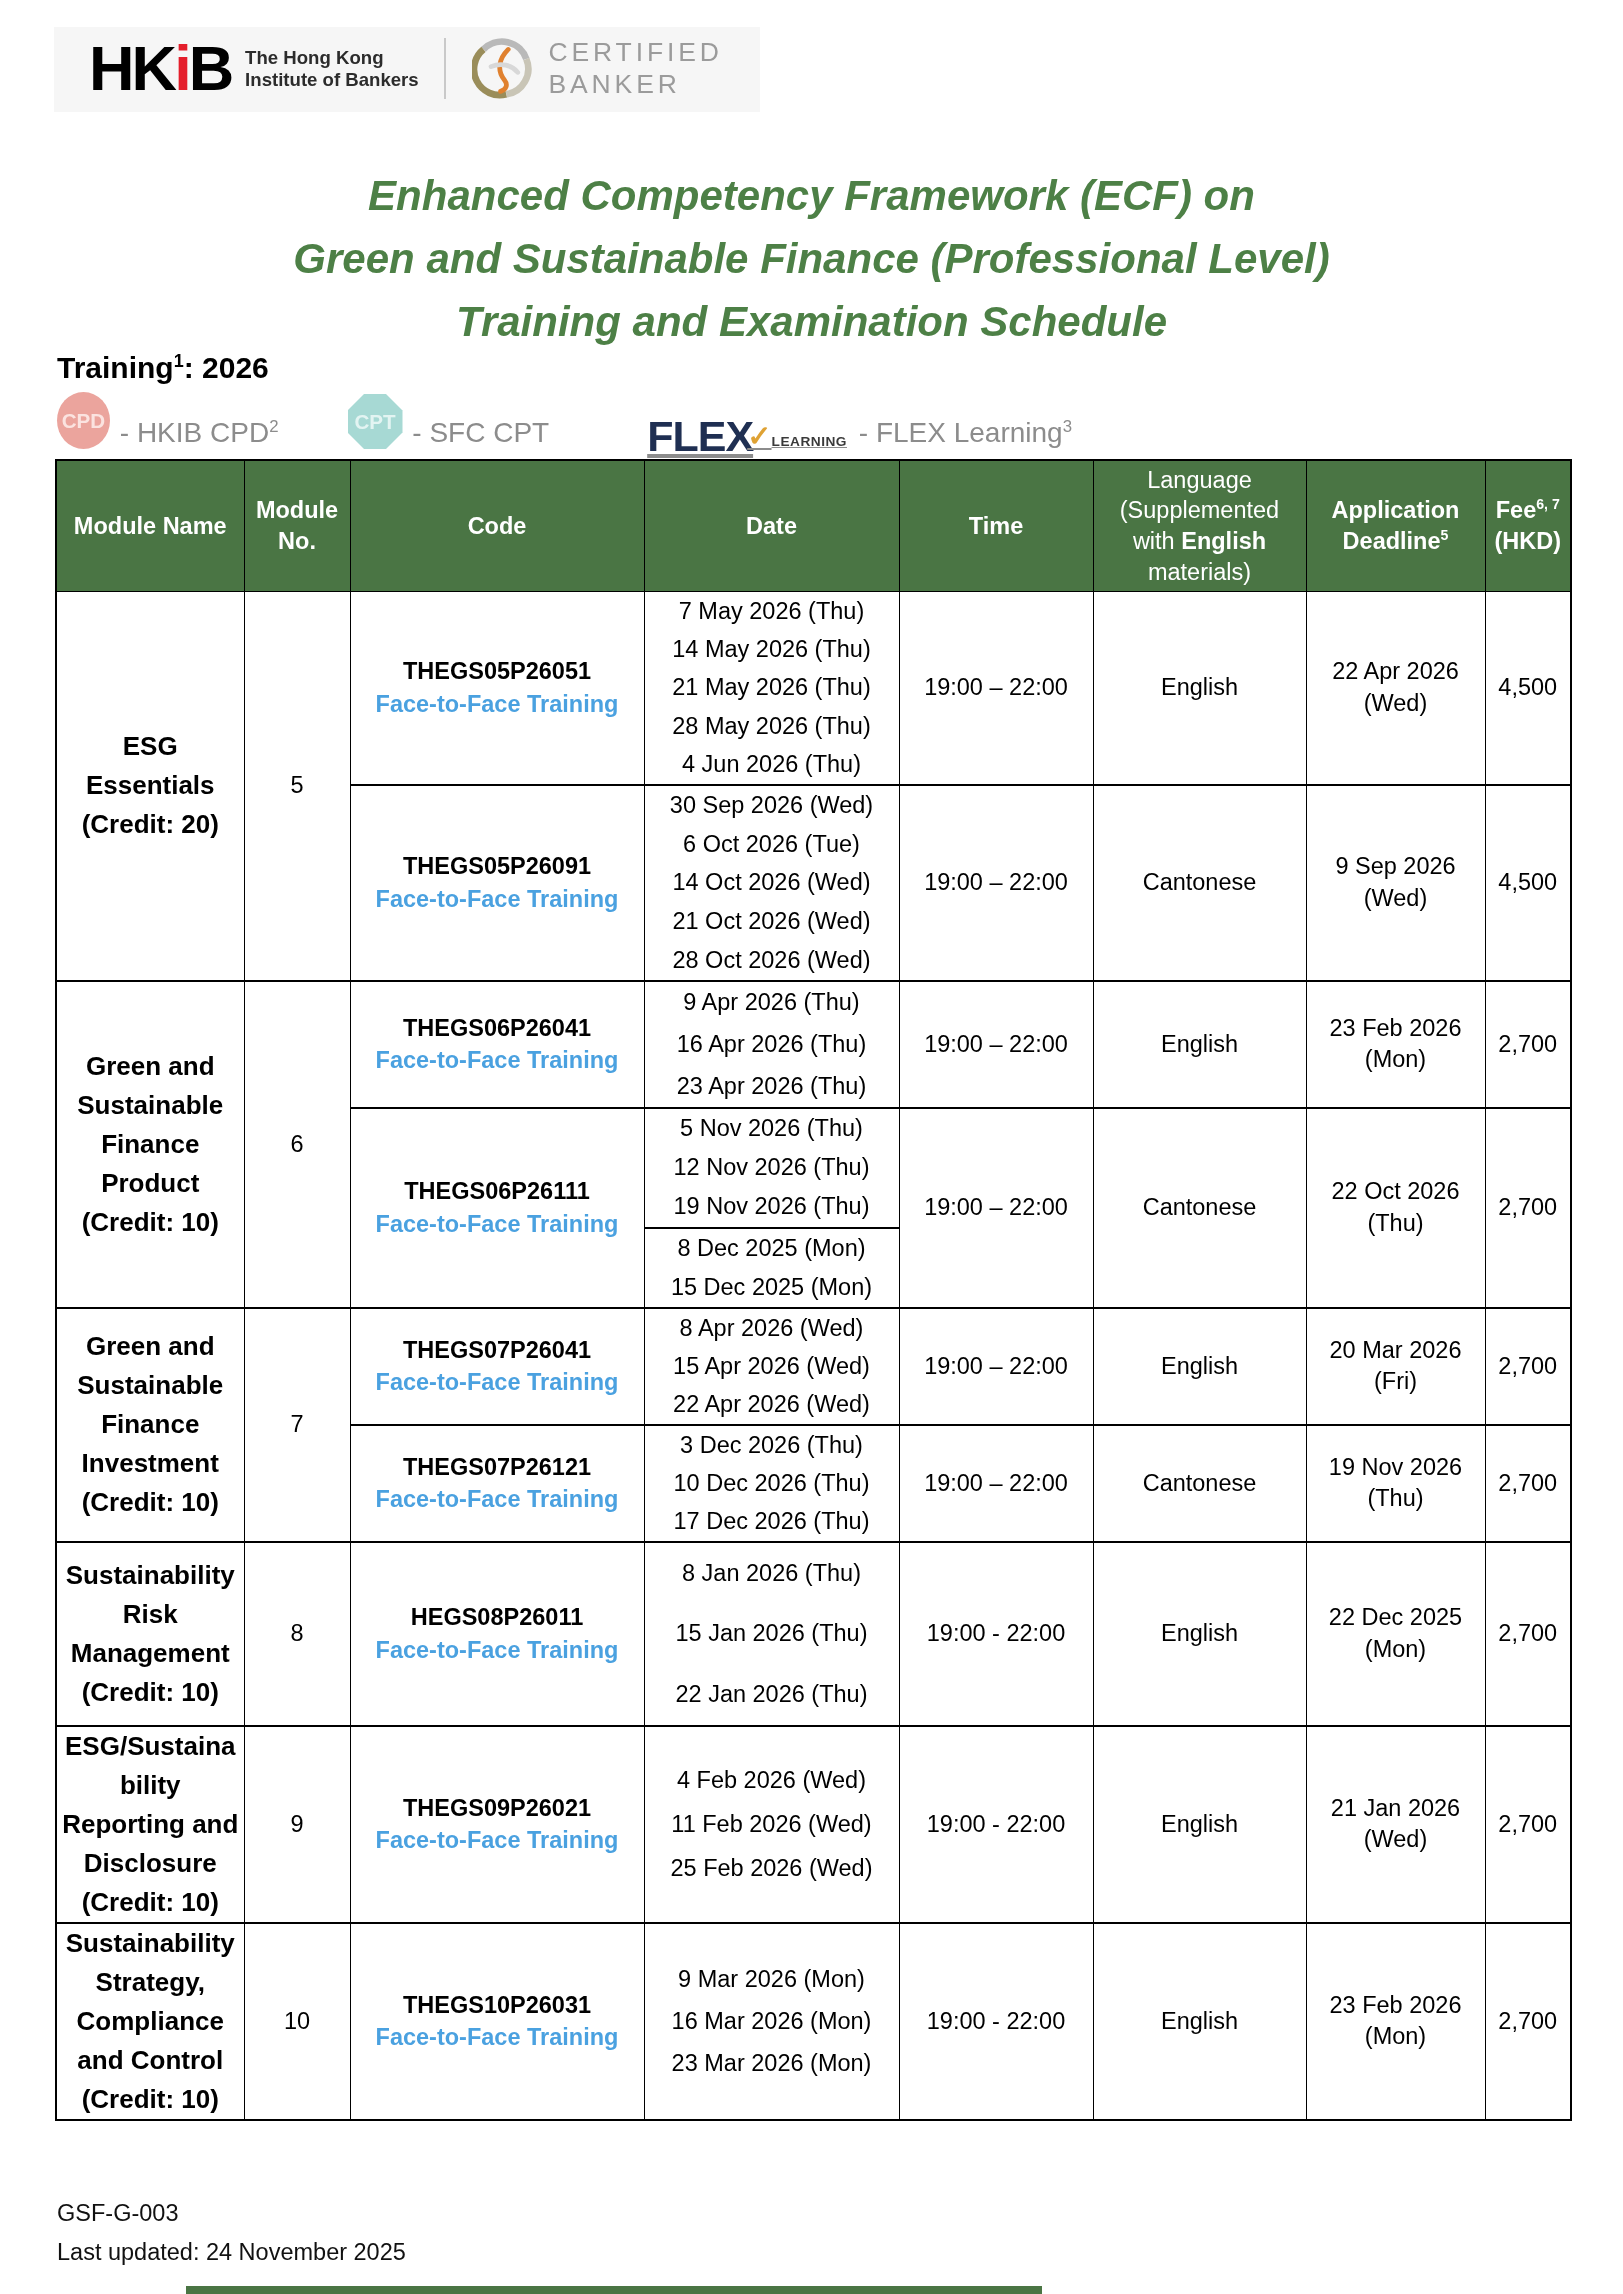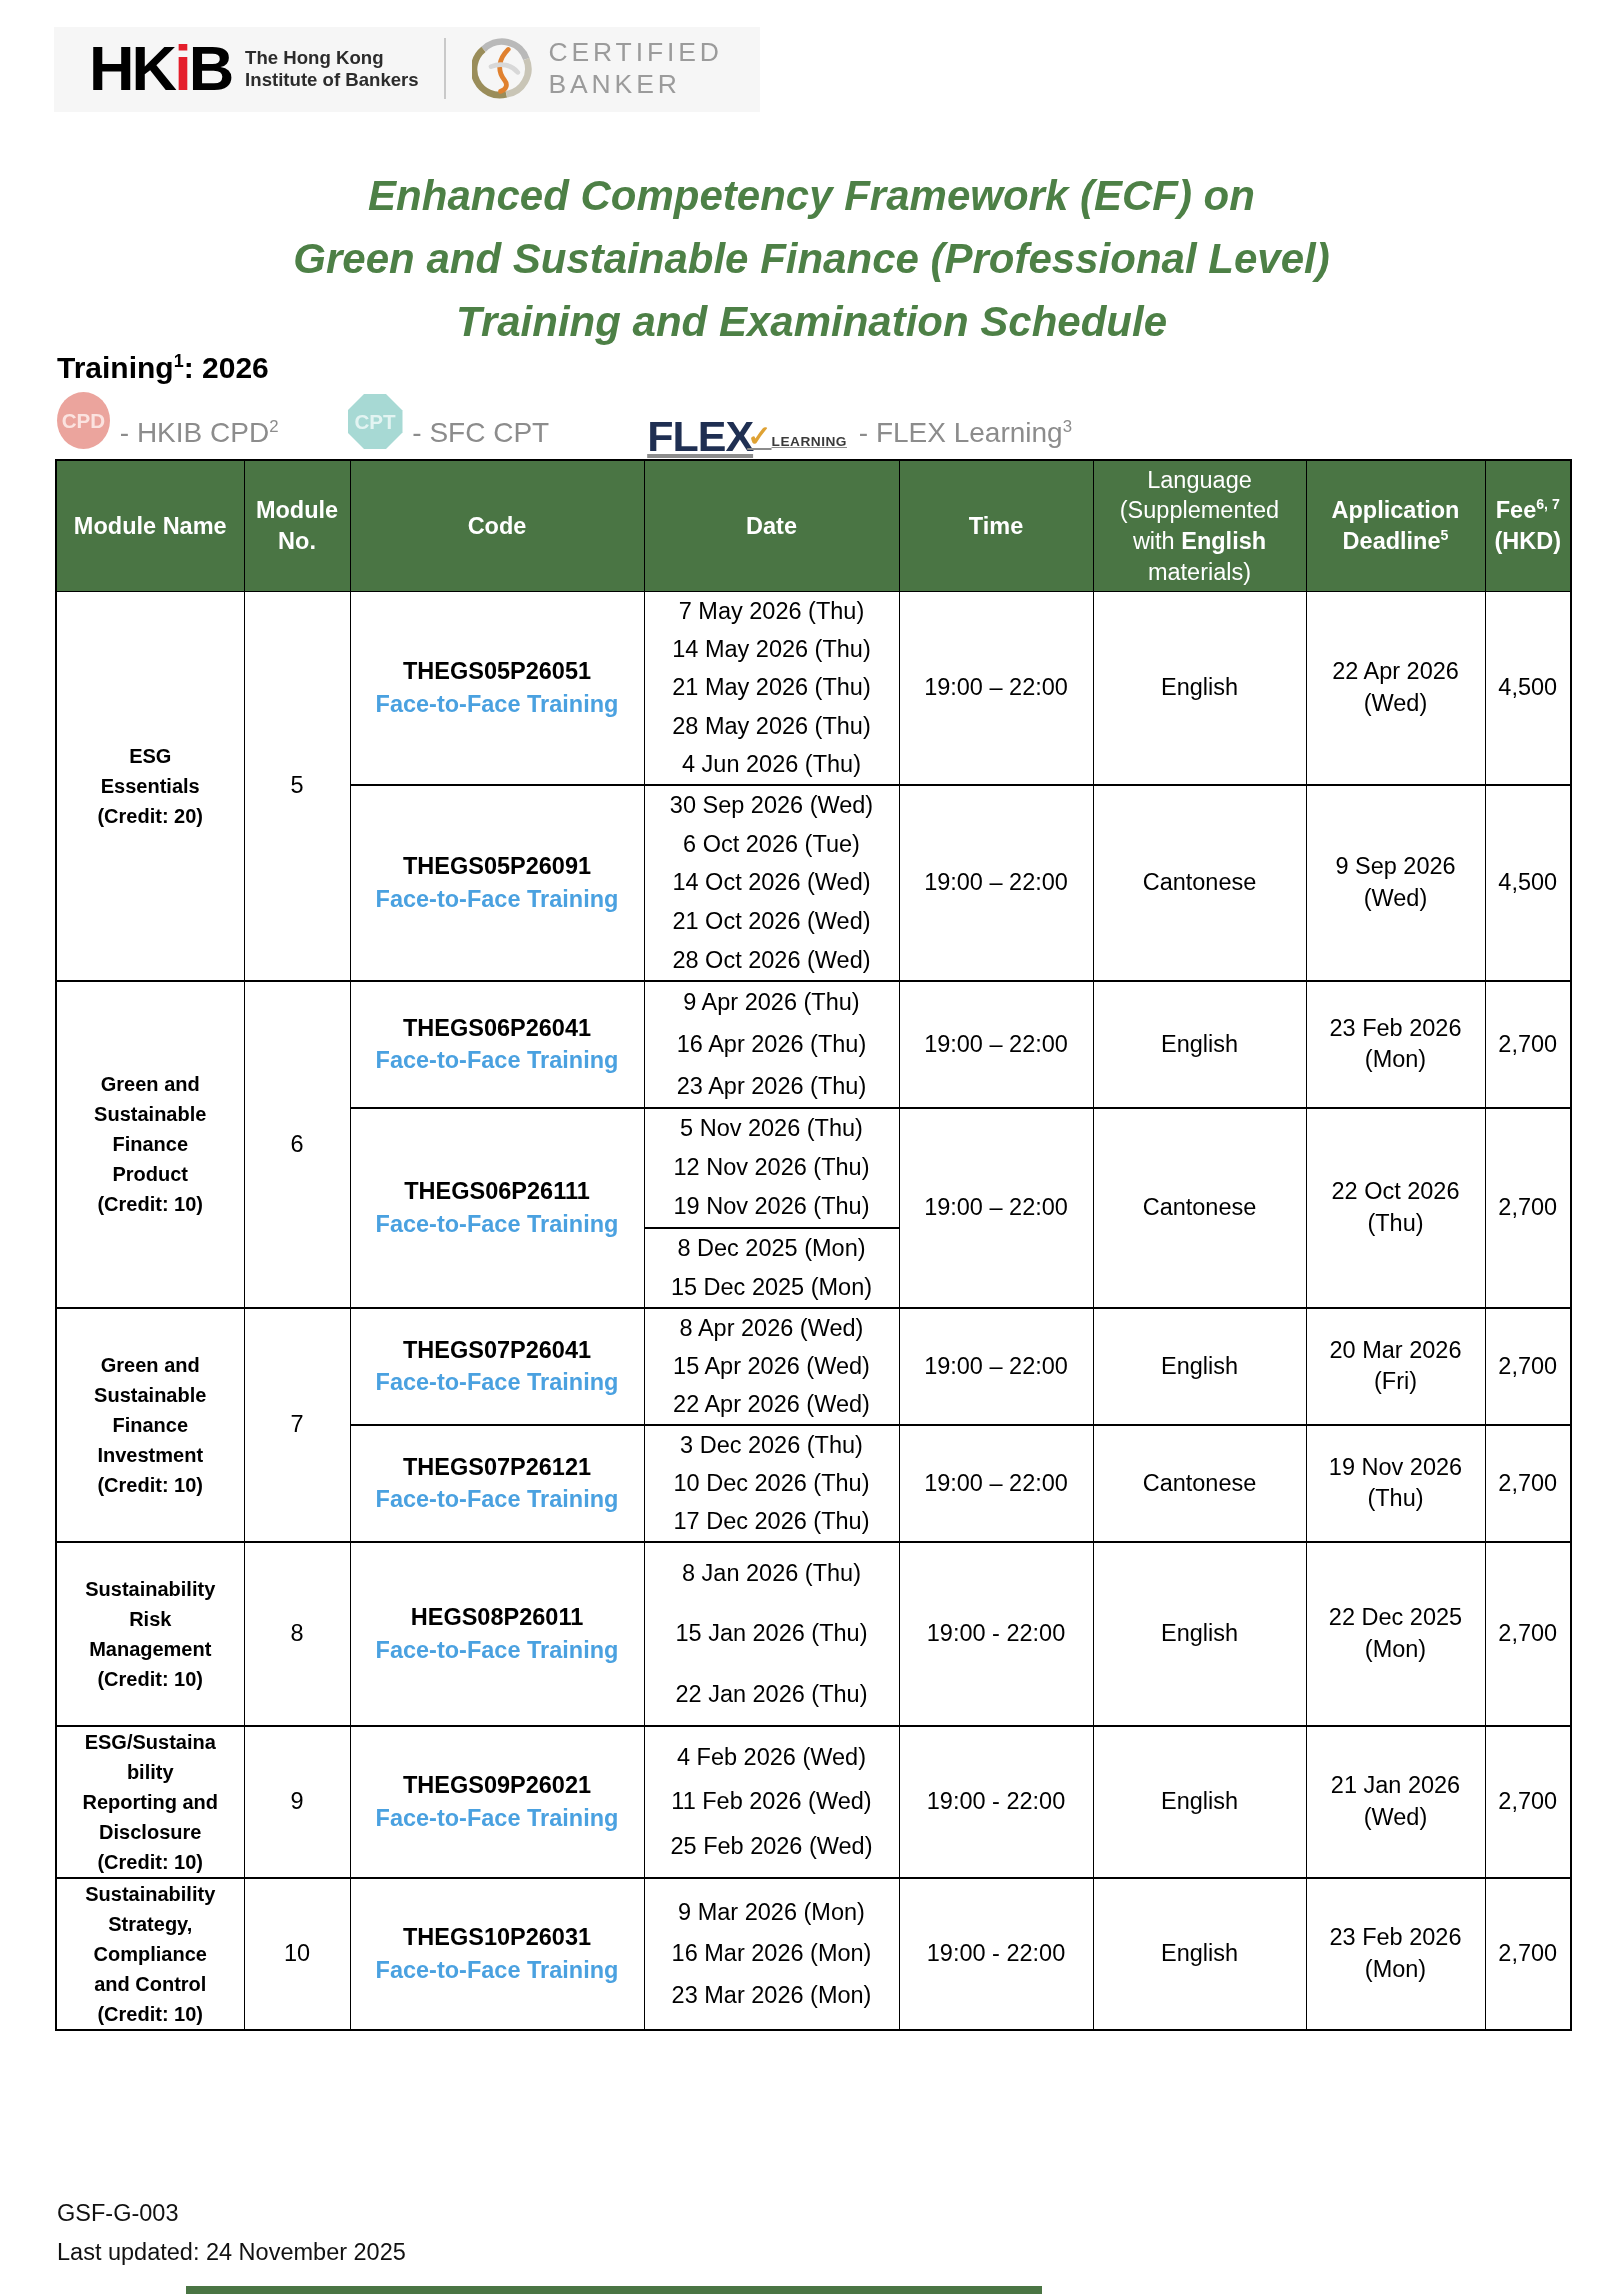--- a/index.html
+++ b/index.html
@@ -44,21 +44,21 @@
 
   
   table.sched{border-collapse:collapse;table-layout:fixed;width:1515px;
               position:absolute;left:55px;top:459px;border:2px solid #000;font-size:23.5px;}
   .sched th,.sched td{border:1px solid #000;text-align:center;vertical-align:middle;padding:0;}
   .sched thead th{background:#4a7544;color:#fff;font-weight:bold;height:118px;
                   font-size:23.5px;line-height:1.3;padding:3.9px 5.9px;}
   .sched thead th.lang{font-weight:normal;}
   .sched thead th.lang b{font-weight:bold;}
   .sched thead sup{font-size:60%;}
-  td.name-cell{font-weight:bold;font-size:20px;line-height:1.5;}
+  td.name-cell{font-weight:bold;font-size:26px;line-height:1.5;}
   td.no-cell{font-size:23.5px;}
   td.code-cell{line-height:1.4;}
   td.code-cell .code{font-weight:bold;}
   td.code-cell .mode{color:#4aa1e0;font-weight:bold;}
   td.date-cell{padding:0;}
   .dates{display:flex;flex-direction:column;justify-content:space-around;}
   .dh1{height:192px;} .dh2{height:194px;} .dh3{height:125px;} .dh4{height:198px;}
   .dh5{height:115px;} .dh6{height:115px;} .dh7{height:182px;} .dh8{height:133px;} .dh9{height:125px;}
   .dgroup{display:flex;flex-direction:column;justify-content:space-around;}
   .g3{flex:3;} .g2{flex:2;}

